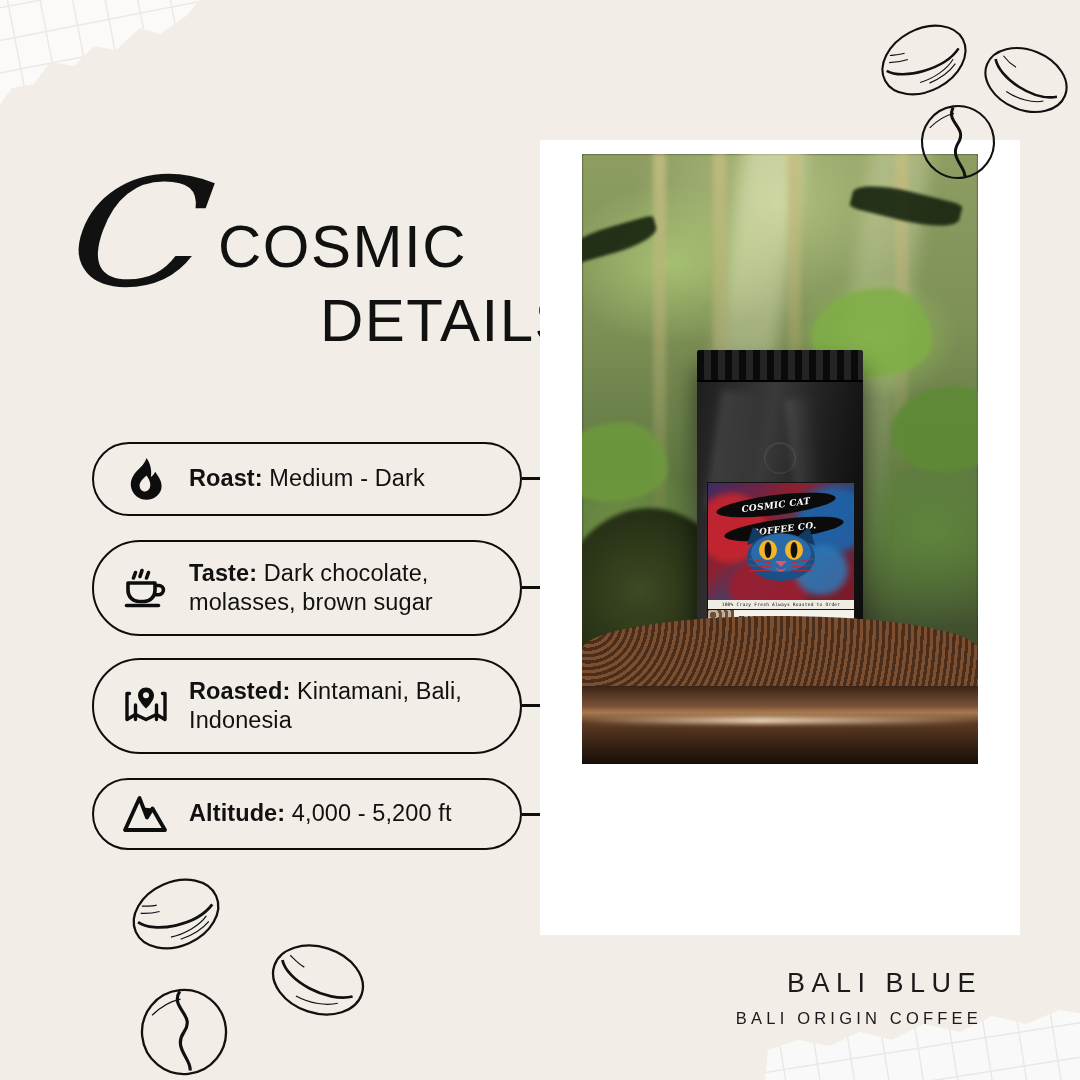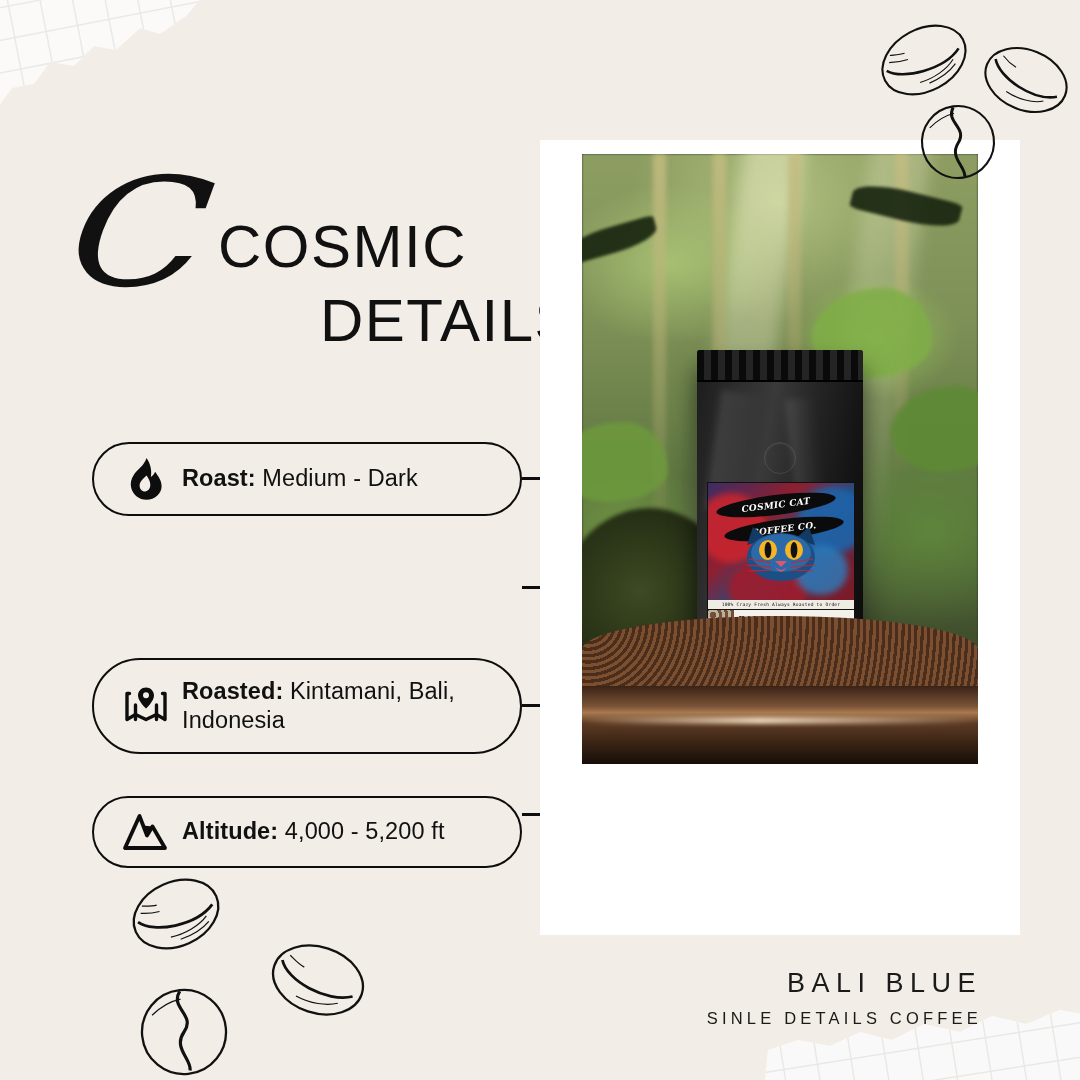--- a/index.html
+++ b/index.html
@@ -36,33 +36,34 @@
   }
 
   
   .pill{
     position:absolute;left:92px;
     width:430px;box-sizing:border-box;
     border:2.5px solid #0d0d0d;border-radius:999px;
     background:transparent;
     display:flex;align-items:center;
     padding:0 18px 0 26px;
+    gap:7px;
   }
   .pill .ico{flex:0 0 auto;width:52px;height:52px;display:flex;align-items:center;justify-content:center;margin-right:10px;}
   .pill .ico svg{display:block;}
   .pill .txt{
     font-size:23.5px;line-height:1.24;color:#111;
     letter-spacing:.1px;
   }
   .pill .txt b{font-weight:700;}
 
   #pill-roast   {top:442px;height:74px;}
   #pill-taste   {top:540px;height:96px;}
   #pill-origin  {top:658px;height:96px;}
-  #pill-altitude{top:796px;height:72px;align-items:center;}
+  #pill-altitude{top:778px;height:72px;align-items:center;}
 
   
   .connector{position:absolute;height:2.5px;background:#0d0d0d;}
   .dot{
     position:absolute;width:19px;height:19px;border-radius:50%;
     border:2.5px solid #0d0d0d;background:transparent;box-sizing:border-box;
   }
 
   
   #product-card{
@@ -219,20 +220,38 @@
         <path d="M20.5 1C18 9 12 11.5 8.2 17.2 5 22 4 26.4 5.3 31.2 7 37.6 13 42.8 20.5 42.8 28.7 42.8 35.6 36.8 35.6 29.3c0-6.3-3.4-9.9-6.4-14.6-1.3 2.6-2.6 4.2-4.4 5.2 1.2-5.6-.2-13.3-4.3-18.9Z" fill="#0d0d0d"></path>
         <path d="M20.6 18.4c2.3 3.3 3.7 6.3 3.7 9.4 0 3.8-2.2 6.6-5.3 6.6-3.2 0-5.4-2.6-5.4-6 0-3.7 3.1-6.3 7-10Z" fill="#F2EDE6"></path>
       </svg>
     </span>
     <span class="txt">
       <b>Roast:</b> 
       <span>Medium - Dark</span>
     </span>
   </div>
 
+  <div class="pill" id="pill-taste">
+    <span class="ico">
+      <svg width="46" height="46" viewBox="0 0 46 46">
+        <g fill="none" stroke="#0d0d0d" stroke-width="3.6" stroke-linecap="round">
+          <path d="M12.5 7.5 10.5 13"></path>
+            <path d="M19 5.5 17 11.5"></path>
+            <path d="M25.5 7.5 23.5 13"></path>
+        </g>
+        <path d="M5 18h27v7.5c0 6.1-4.9 11-11 11h-5c-6.1 0-11-4.9-11-11V18Z" fill="none" stroke="#0d0d0d" stroke-width="3.6" stroke-linejoin="round"></path>
+        <path d="M32 20.5h3.8a4.6 4.6 0 0 1 0 9.2H32" fill="none" stroke="#0d0d0d" stroke-width="3.6"></path>
+        <path d="M3.5 40.5h32" stroke="#0d0d0d" stroke-width="3.6" stroke-linecap="round"></path>
+      </svg>
+    </span>
+    <span class="txt">
+      <b>Taste:</b> 
+      <span>Dark chocolate, molasses, brown sugar</span>
+    </span>
+  </div>
 
   <div class="pill" id="pill-origin">
     <span class="ico">
       <svg width="46" height="46" viewBox="0 0 46 46">
         <g fill="none" stroke="#0d0d0d" stroke-width="3.4" stroke-linejoin="round" stroke-linecap="round">
           <path d="M6.5 10.5H4v26l8.5-5 10.5 5 10.5-5 8.5 5v-26h-2.5"></path>
           <path d="M12.5 22v14.5M33.5 22v14.5"></path>
         </g>
         <path d="M23 4.5c-4.4 0-8 3.5-8 7.9 0 5.6 8 13.1 8 13.1s8-7.5 8-13.1c0-4.4-3.6-7.9-8-7.9Z" fill="#0d0d0d"></path>
         <circle cx="23" cy="12.2" r="3" fill="#F2EDE6"></circle>
@@ -363,21 +382,21 @@
         </div>
       </div>
 
       <div class="mound"></div>
       <div class="table"></div>
       <div class="tablehl"></div>
     </div>
 
     <div id="caption">
       <div class="big">BALI BLUE</div>
-      <div class="small">SINLE DETAILS COFFEE</div>
+      <div class="small">BALI ORIGIN COFFEE</div>
     </div>
   </div>
 
   <div class="bean-art" style="left:862px;top:12px;">
     <svg width="220" height="170" viewBox="0 0 220 170" fill="none" stroke="#111" stroke-width="2.1">
       <g transform="rotate(-28 62 48)">
         <ellipse cx="62" cy="48" rx="44" ry="31"></ellipse>
         <path d="M24 40c10 16 52 26 74 14" stroke-width="2.6"></path>
         <path d="M30 34c6 3 12 5 18 6M34 28c5 2 9 4 14 5" stroke-width="1.1"></path>
         <path d="M48 66c14 3 30 1 40-5M56 71c12 1 24-1 32-5" stroke-width="1.1"></path>

